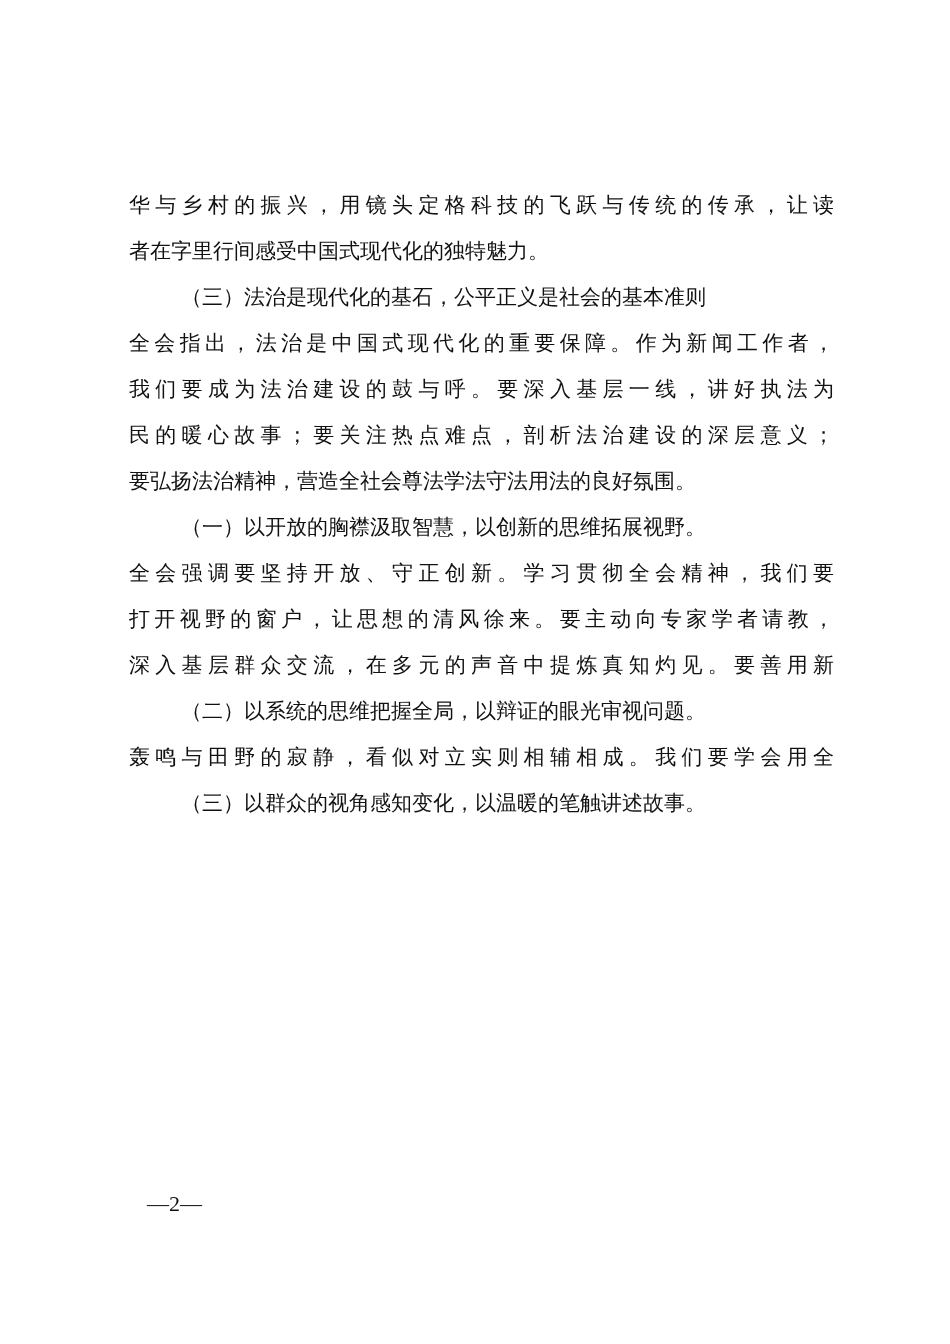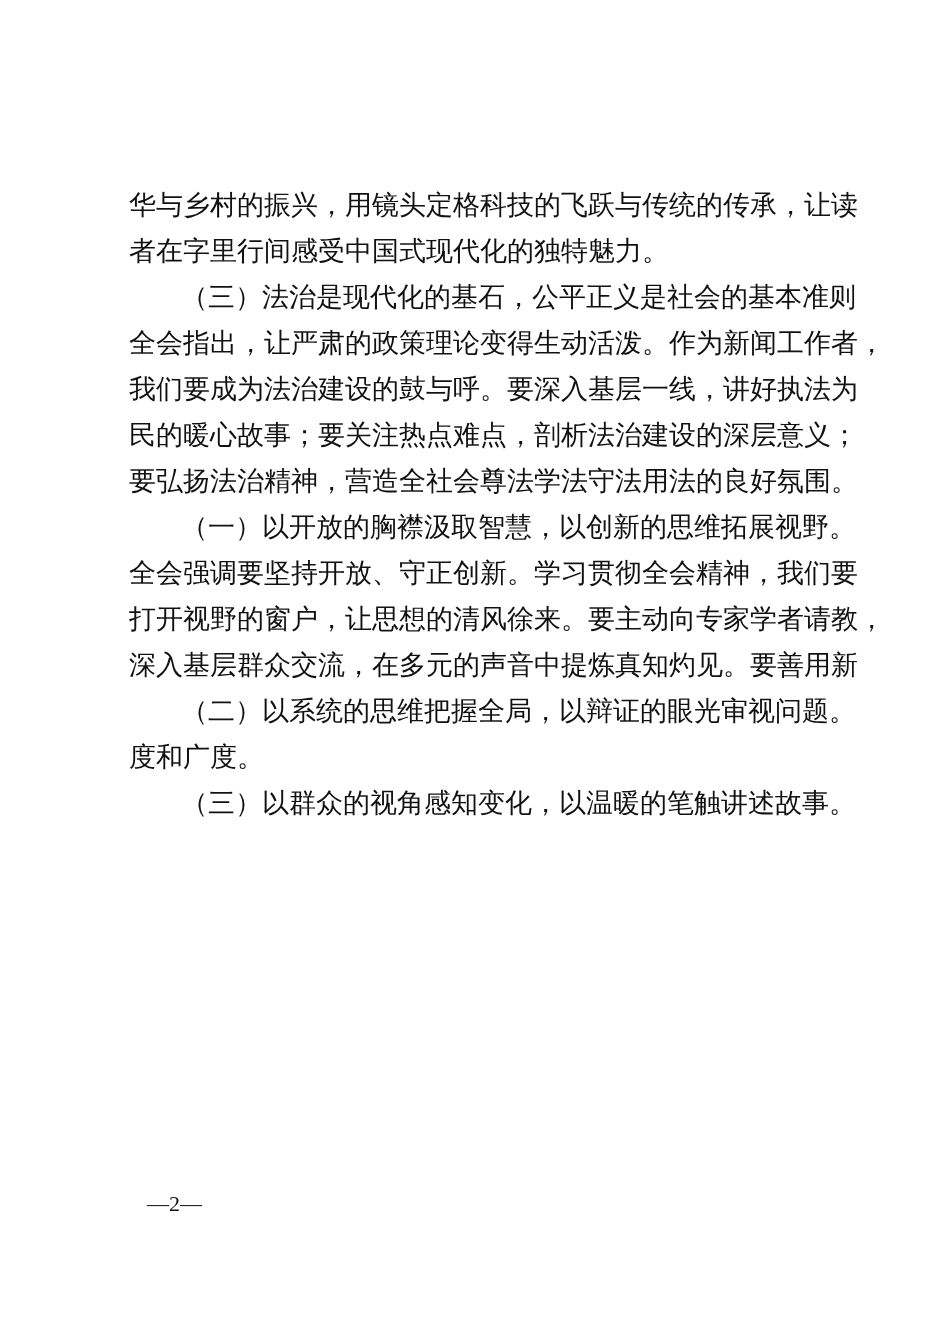--- a/index.html
+++ b/index.html
@@ -1,42 +1,42 @@
 <!DOCTYPE html>
 <html><head>
 <meta charset="utf-8">
 <style>
   html, body { margin:0; padding:0; background:#ffffff; }
   body { width:950px; height:1344px; position:relative; overflow:hidden;
          font-family:"DejaVu Serif", "Liberation Serif", serif; color:#111; }
   .page { position:absolute; left:0; top:0; width:950px; height:1344px; background:#fff; }
   .body { position:absolute; left:129px; top:182px; width:705px; }
-  .line { height:46px; line-height:46px; font-size:27px; white-space:nowrap;
+  .line { height:46px; line-height:46px; font-size:21px; white-space:nowrap;
           text-align:justify; text-align-last:justify; letter-spacing:0; }
   .line.last { text-align-last:left; }
   .indent { padding-left:52px; }
   .sub { font-weight:normal; }
   .heading { font-family:"DejaVu Sans", "Liberation Sans", sans-serif; font-weight:bold; text-align-last:left; }
   .footer { position:absolute; left:147px; top:1190px; font-size:22px; line-height:28px;
             font-family:"Liberation Serif", "DejaVu Serif", serif; }
 </style>
 </head>
 <body>
 
 <div class="page">
   <div class="body">
     <div class="line">华与乡村的振兴，用镜头定格科技的飞跃与传统的传承，让读</div>
     <div class="line last">者在字里行间感受中国式现代化的独特魅力。</div>
     <div class="line last indent sub">（三）法治是现代化的基石，公平正义是社会的基本准则</div>
-    <div class="line">全会指出，让严肃的政策理论变得生动活泼。作为新闻工作者，</div>
+    <div class="line">全会指出，法治是中国式现代化的重要保障。作为新闻工作者，</div>
     <div class="line">我们要成为法治建设的鼓与呼。要深入基层一线，讲好执法为</div>
     <div class="line">民的暖心故事；要关注热点难点，剖析法治建设的深层意义；</div>
     <div class="line last">要弘扬法治精神，营造全社会尊法学法守法用法的良好氛围。</div>
     <div class="line last indent">（一）以开放的胸襟汲取智慧，以创新的思维拓展视野。</div>
     <div class="line">全会强调要坚持开放、守正创新。学习贯彻全会精神，我们要</div>
     <div class="line">打开视野的窗户，让思想的清风徐来。要主动向专家学者请教，</div>
     <div class="line">深入基层群众交流，在多元的声音中提炼真知灼见。要善用新</div>
     <div class="line last indent">（二）以系统的思维把握全局，以辩证的眼光审视问题。</div>
-    <div class="line last">度和广度。</div>
+    <div class="line">轰鸣与田野的寂静，看似对立实则相辅相成。我们要学会用全</div>
     <div class="line last indent">（三）以群众的视角感知变化，以温暖的笔触讲述故事。</div>
   </div>
   <div class="footer">—2—</div>
 </div>
 
 </body></html>

